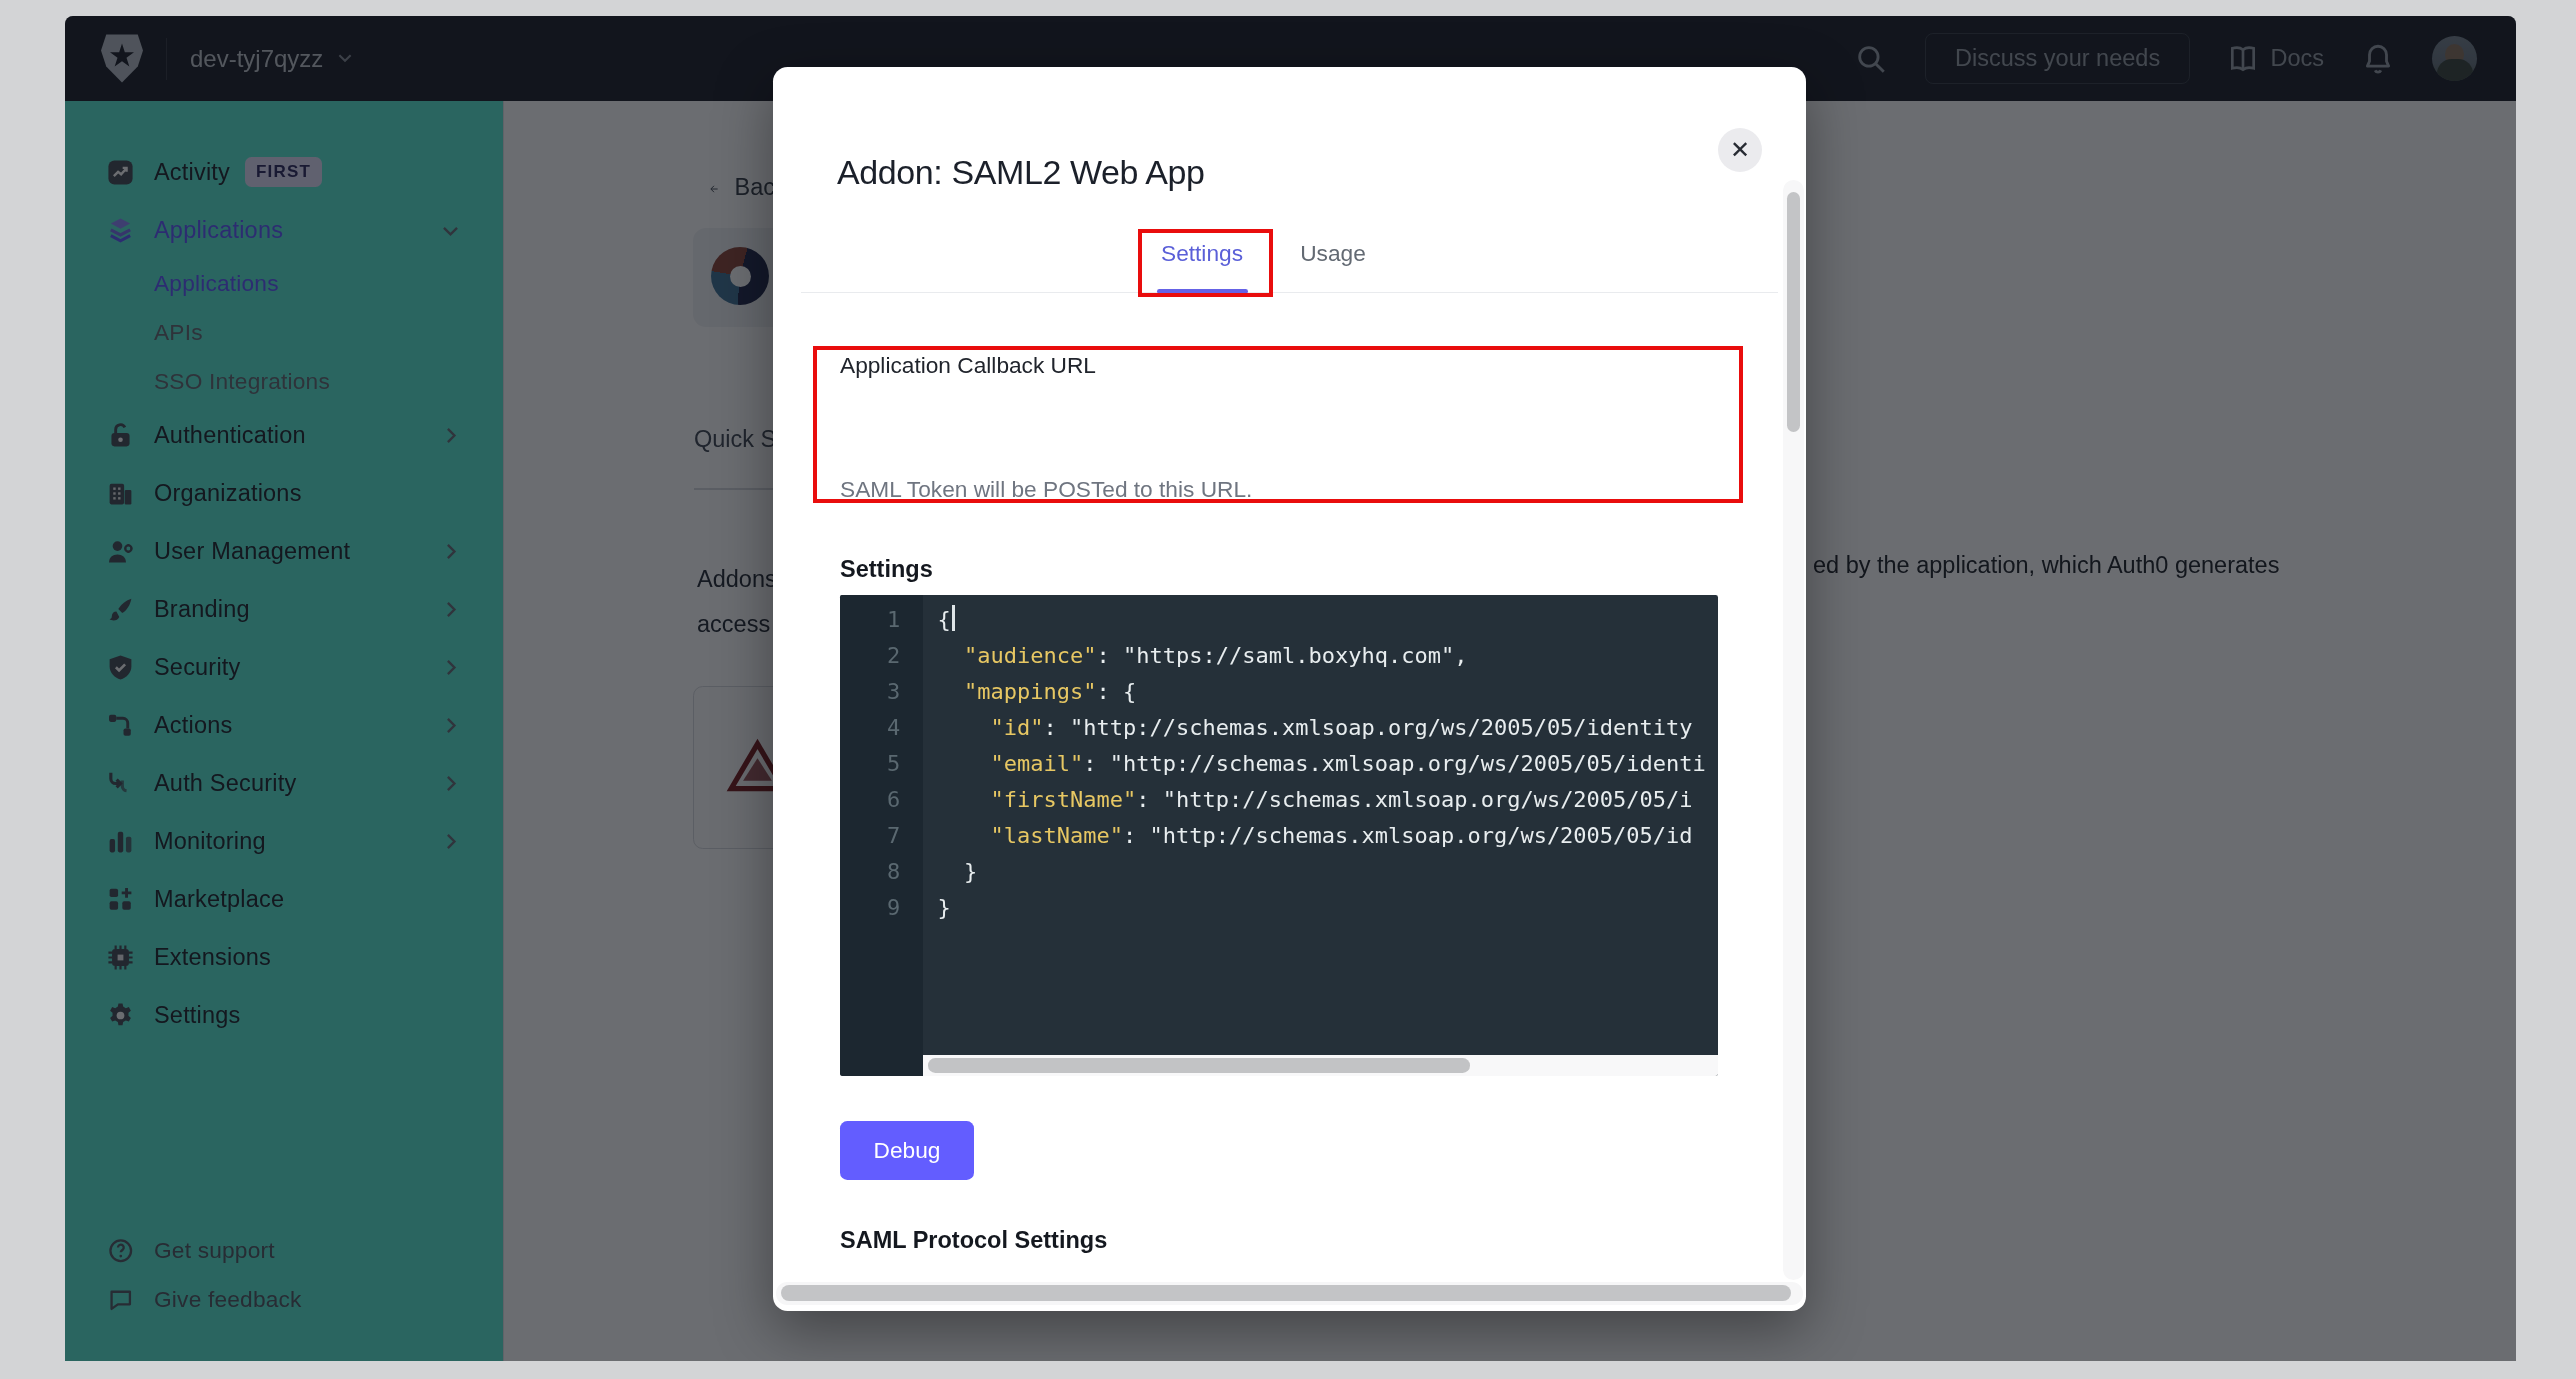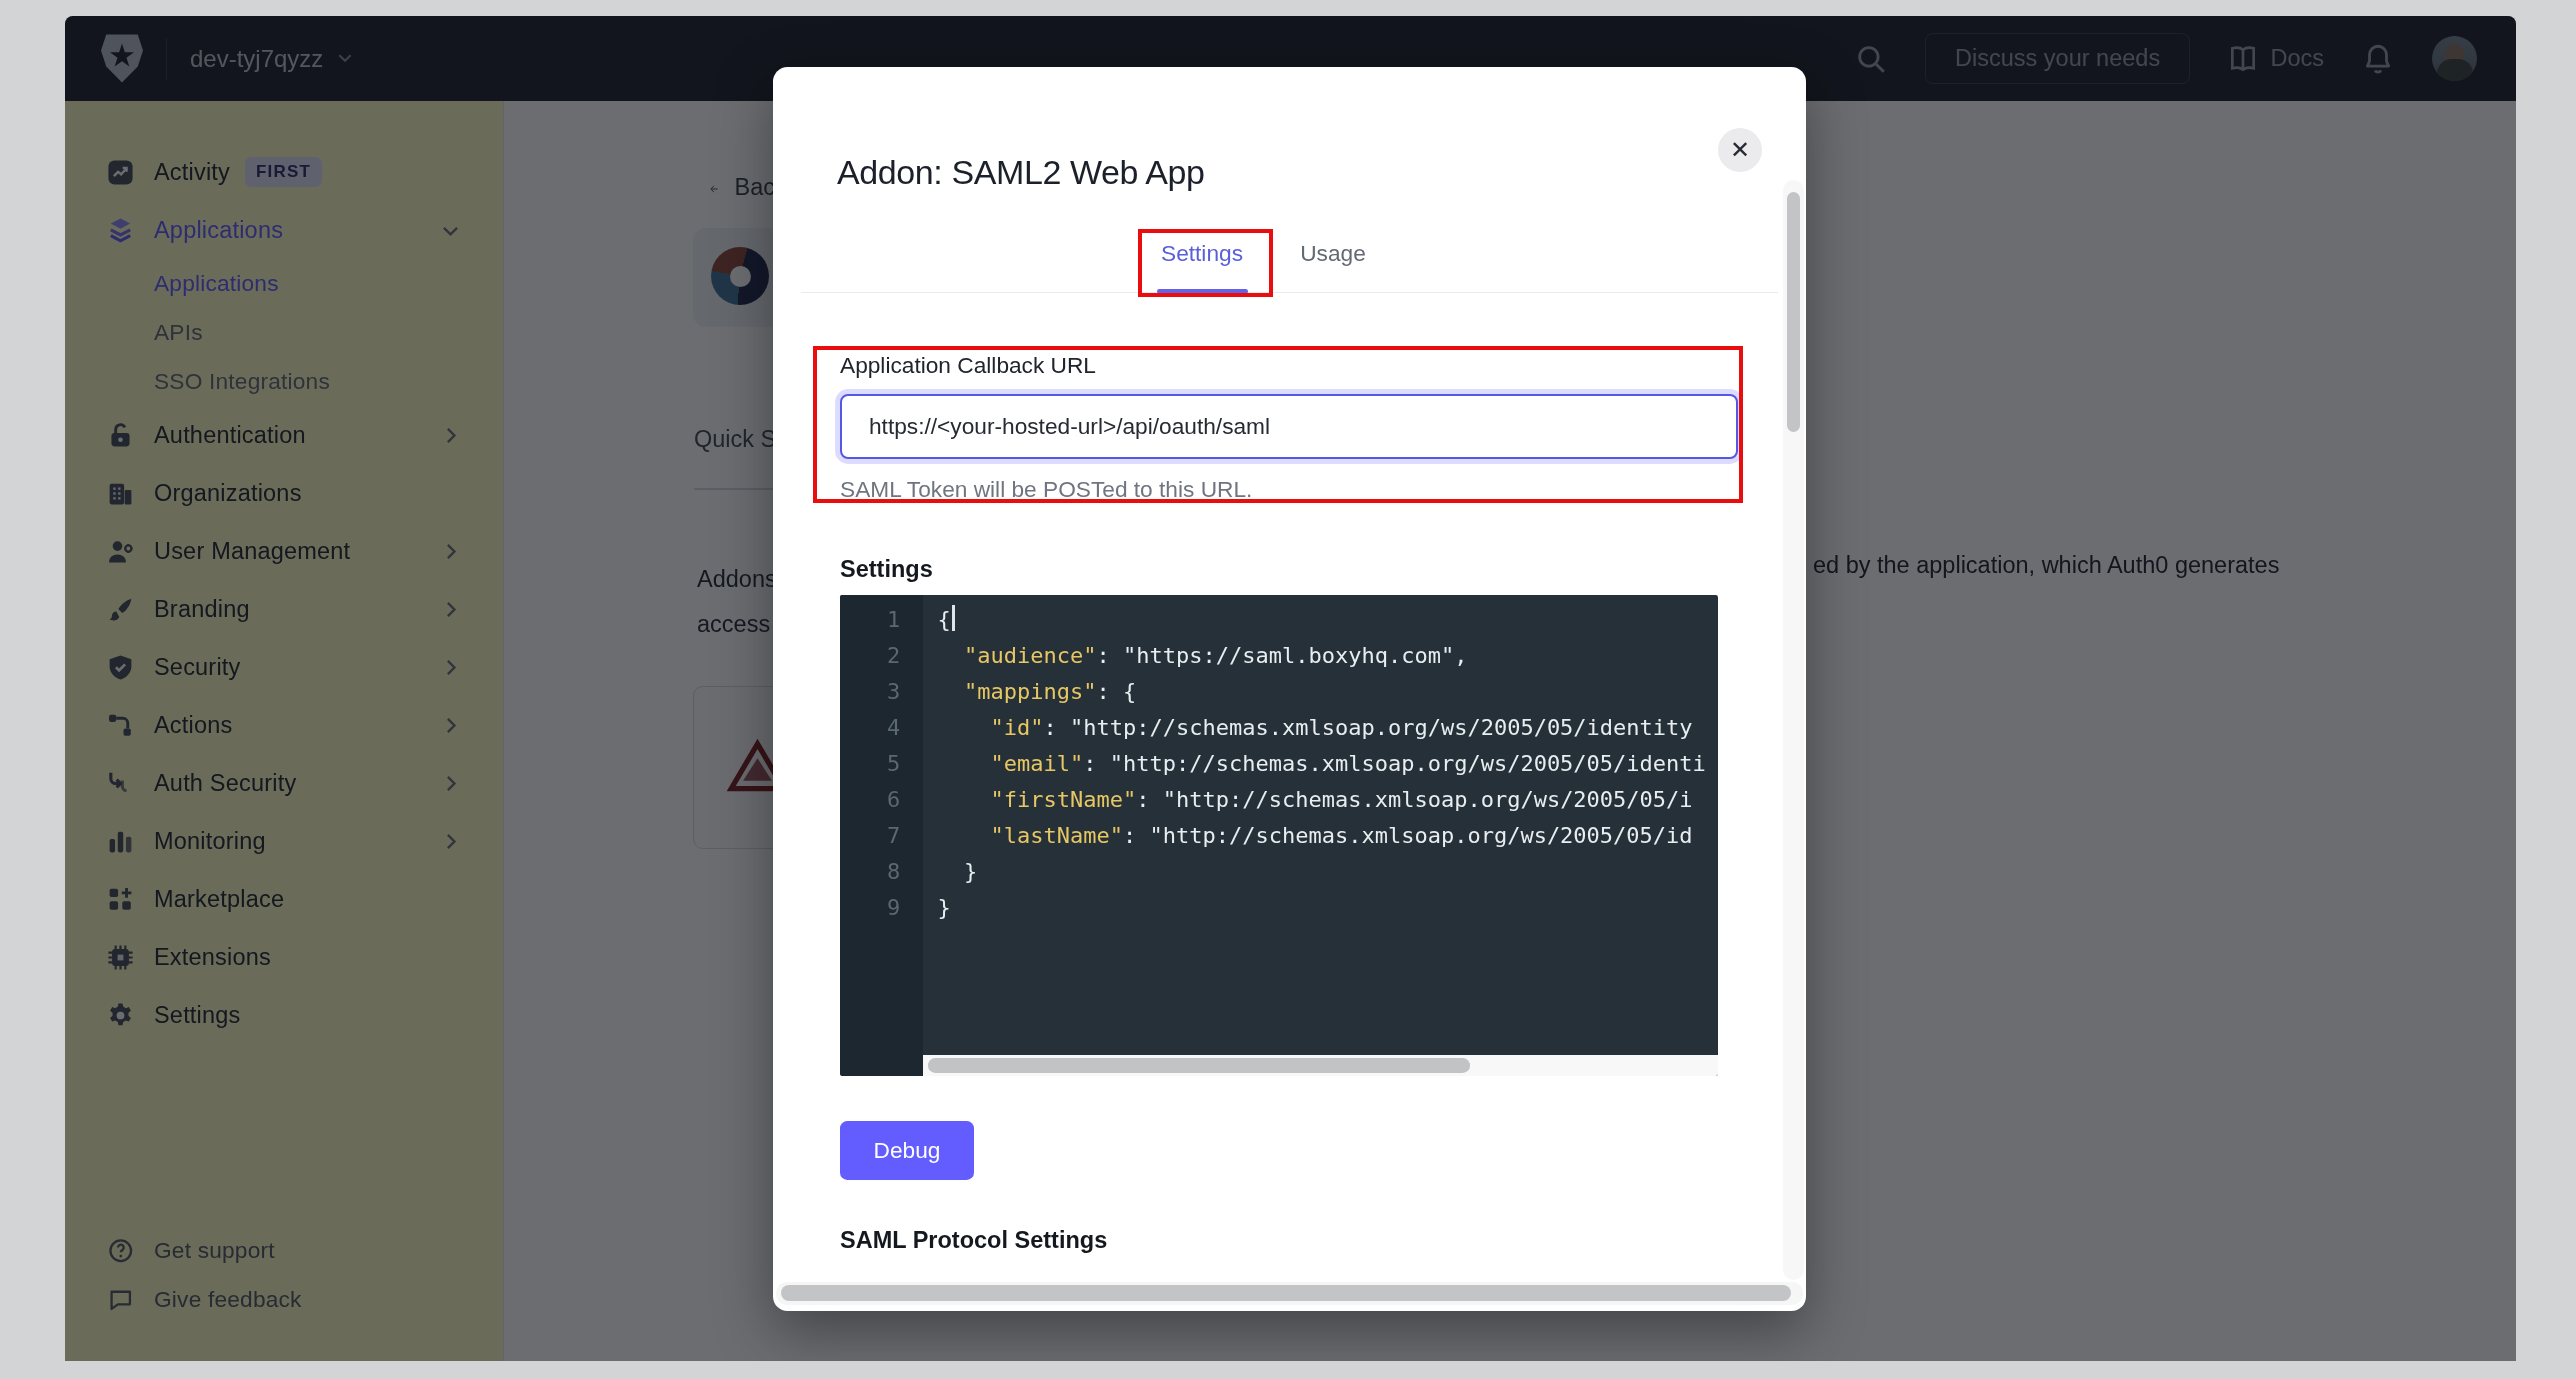--- a/index.html
+++ b/index.html
@@ -25,21 +25,21 @@
   .tb-discuss{border:1.6px solid #3c414b;border-radius:8px;color:#9aa0a9;font-size:23.5px;
               padding:11.3px 29px;background:transparent;}
   .tb-docs{display:flex;align-items:center;gap:11.3px;color:#9aa0a9;font-size:23.5px;}
   .tb-docs svg{width:32px;height:32px;}
   .avatar{width:45px;height:45px;border-radius:50%;position:relative;overflow:hidden;
           background:linear-gradient(180deg,#7c8793 0%,#6e7a85 60%,#5a655f 100%);}
   .avatar .head{position:absolute;left:50%;top:18%;width:19.4px;height:21px;margin-left:-9.7px;border-radius:50%;background:#8d7663;}
   .avatar .body{position:absolute;left:50%;top:52%;width:36px;height:27.5px;margin-left:-18px;border-radius:14.6px 14.6px 0 0;background:#3f4a43;}
   .chev-small svg{width:18px;height:18px;}
   
-  .sidebar{position:absolute;left:0;top:85px;bottom:0;width:439px;background:#fef9c3;
+  .sidebar{position:absolute;left:0;top:85px;bottom:0;width:439px;background:#5eead4;
            border-right:1.6px solid #e4e6e9;box-sizing:border-box;padding-top:42px;}
   .s-item{display:flex;align-items:center;height:58px;padding:0 42px 0 40px;cursor:pointer;}
   .s-item.sub{height:49px;padding-left:89px;}
   .s-icon{width:31px;height:31px;margin-right:18px;flex:0 0 auto;display:flex;align-items:center;justify-content:center;}
   .s-icon svg{width:29px;height:29px;display:block;}
   .s-label{font-size:23.5px;color:#262b34;font-weight:500;letter-spacing:0.2px;}
   .s-item.sub .s-label{font-weight:400;color:#686e77;font-size:22.7px;}
   .s-item.active .s-label{color:#635dff;}
   .badge{margin-left:14.6px;background:#e4e1fb;color:#343064;font-size:17px;font-weight:700;
          letter-spacing:1.2px;padding:4.9px 11.3px;border-radius:6.5px;}
@@ -411,21 +411,20 @@
     <div class="m-tabbar">
       <span class="m-tab active" style="left:401px">Settings</span>
       <span class="m-tab" style="left:532px">Usage</span>
       <span class="m-tab-underline"></span>
     </div>
 
     <div class="anno anno-tab"></div>
     <div class="anno anno-cb"></div>
 
     <label class="cb-label">Application Callback URL</label>
-    <input class="cb-input" value="https://&lt;your-hosted-url&gt;/api/oauth/saml" style="">
     <div class="cb-helper">SAML Token will be POSTed to this URL.</div>
 
     <div class="sec-label">Settings</div>
 
     <div class="editor">
       <div class="gutter" id="ed-gutter">
           <div>1</div>
           <div>2</div>
           <div>3</div>
           <div>4</div>

